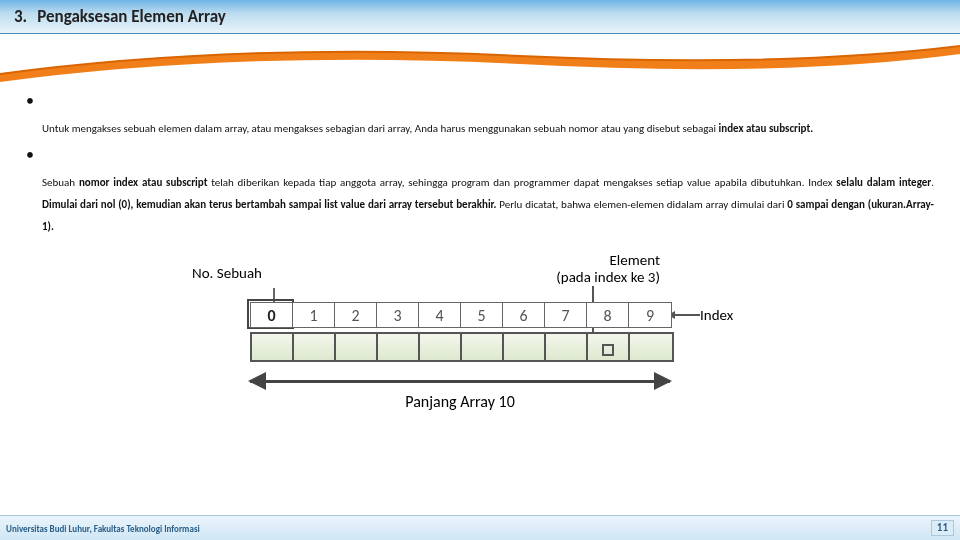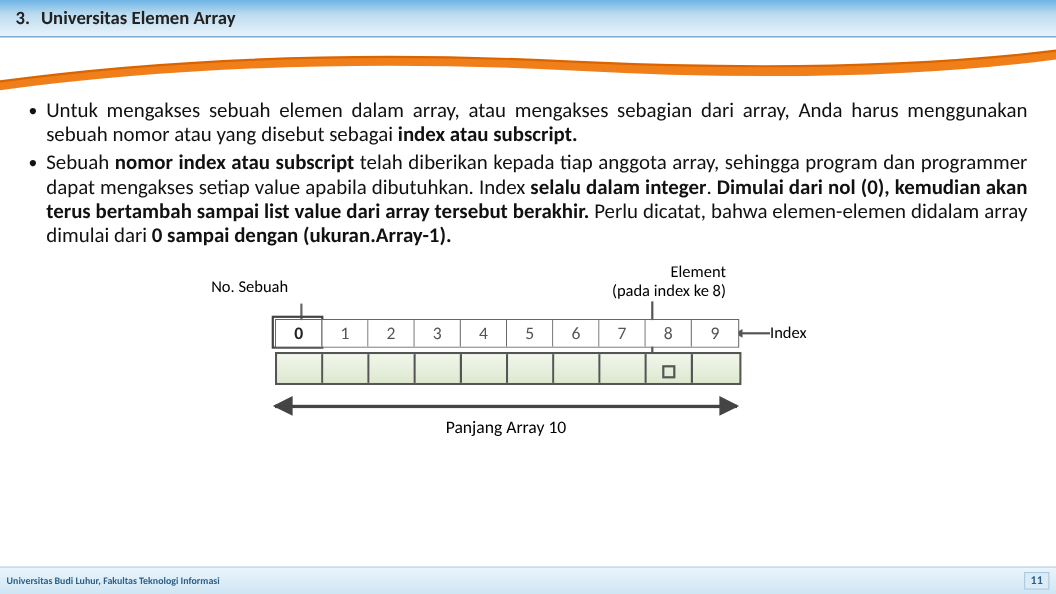--- a/index.html
+++ b/index.html
@@ -17,21 +17,21 @@
   .title-text { font-weight:700; font-size:17px; color:#222; }
 
   
   .swoosh { width:100%; height:50px; position:relative; overflow:hidden; }
   .swoosh svg { display:block; }
 
   
   .body { padding:6px 26px 0 26px; }
   .bullet { display:flex; margin-bottom:4px; color:#111; text-align:justify; }
   .bullet .dot { flex:0 0 16px; font-size:16px; line-height:22px; }
-  .bullet .txt { font-size:19px; line-height:22px; }
+  .bullet .txt { font-size:11px; line-height:22px;margin-top:28px; }
   .txt b { font-weight:700; }
 
   
   .diagram { width:560px; margin:20px auto 0 auto; position:relative; height:180px; }
   .lbl-noindex { position:absolute; left:-8px; top:6px; font-size:15px; font-weight:500; }
   .lbl-element { position:absolute; left:320px; top:-6px; font-size:15px; font-weight:500; text-align:right; width:140px; line-height:17px; }
   .lbl-element2 { font-size:15px; }
   .lbl-index { position:absolute; left:500px; top:48px; font-size:15px; font-weight:500; }
 
   
@@ -68,21 +68,21 @@
   .footer-right { font-size:11px; font-weight:700; color:#2b5f88; background:#dcecf7; border:1px solid #a9c9df; padding:0 5px; height:16px; line-height:14px; }
 
 </style>
 </head>
 <body>
 
 <div class="slide">
 
   <div class="title-bar">
     <span class="title-num">3.</span>
-    <span class="title-text">Universitas Elemen Array</span>
+    <span class="title-text">Pengaksesan Elemen Array</span>
   </div>
 
   <div class="swoosh">
     <svg width="960" height="50" viewBox="0 0 960 50">
       <path d="M0,40 Q240,8 520,22 Q780,34 960,12 L960,20 Q780,44 520,30 Q240,16 0,48 Z" fill="#f07f1a"></path>
       <path d="M0,40 Q240,8 520,22 Q780,34 960,12" stroke="#d96400" stroke-width="2" fill="none"></path>
     </svg>
   </div>
 
   <div class="body">
@@ -98,21 +98,21 @@
       <div class="dot">•</div>
       <div class="txt">
         <span>Sebuah </span><b>nomor index atau subscript</b><span> telah diberikan kepada tiap anggota array, sehingga program dan programmer dapat mengakses setiap value apabila dibutuhkan. Index </span><b>selalu dalam integer</b><span>. </span><b>Dimulai dari nol (0), kemudian akan terus bertambah sampai list value dari array tersebut berakhir.</b><span> Perlu dicatat, bahwa elemen-elemen didalam array dimulai dari </span><b>0 sampai dengan (ukuran.Array-1).</b><span></span>
       </div>
     </div>
 
     <div class="diagram">
       <div class="lbl-noindex">No. Sebuah</div>
       <div class="lbl-element">
         <span>Element</span><br>
-        <span class="lbl-element2">(pada index ke 8)</span>
+        <span class="lbl-element2">(pada index ke 3)</span>
       </div>
       <div class="lbl-index">Index</div>
 
       <div class="ptr-el"></div>
       <div class="ptr-idx"></div>
       <div class="line vline1"></div>
 
       <div class="first-box"></div>
 
       <div class="idx-row">

